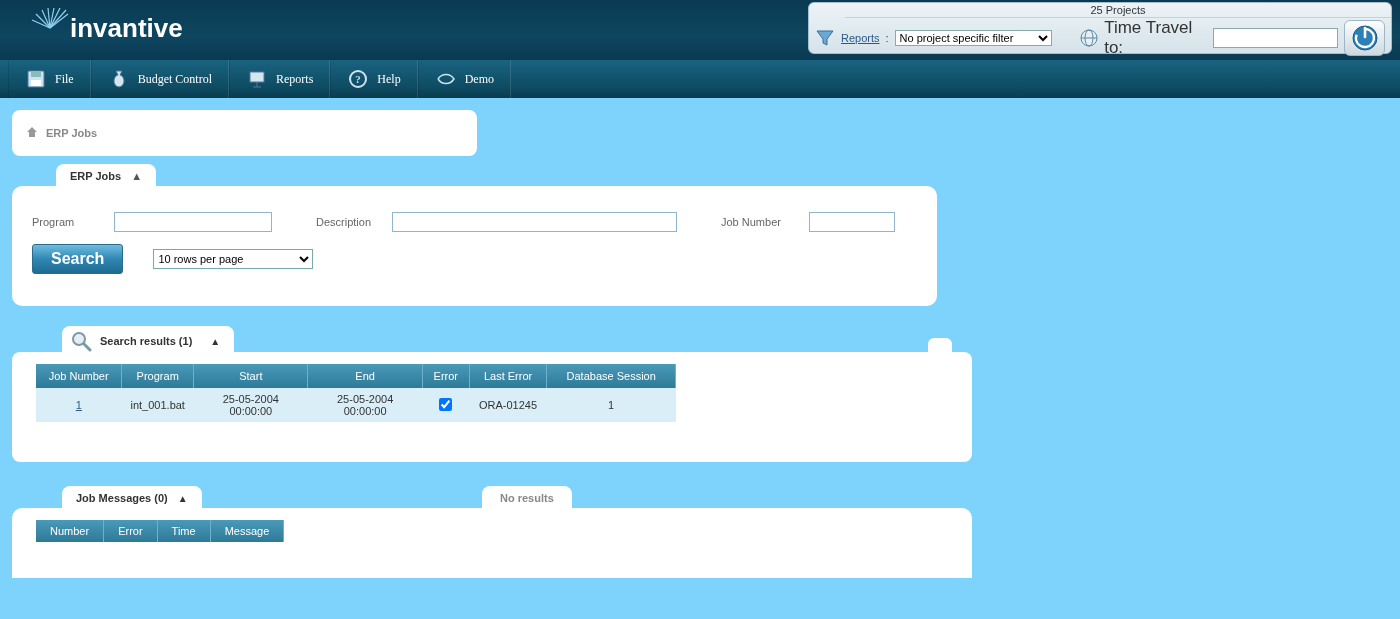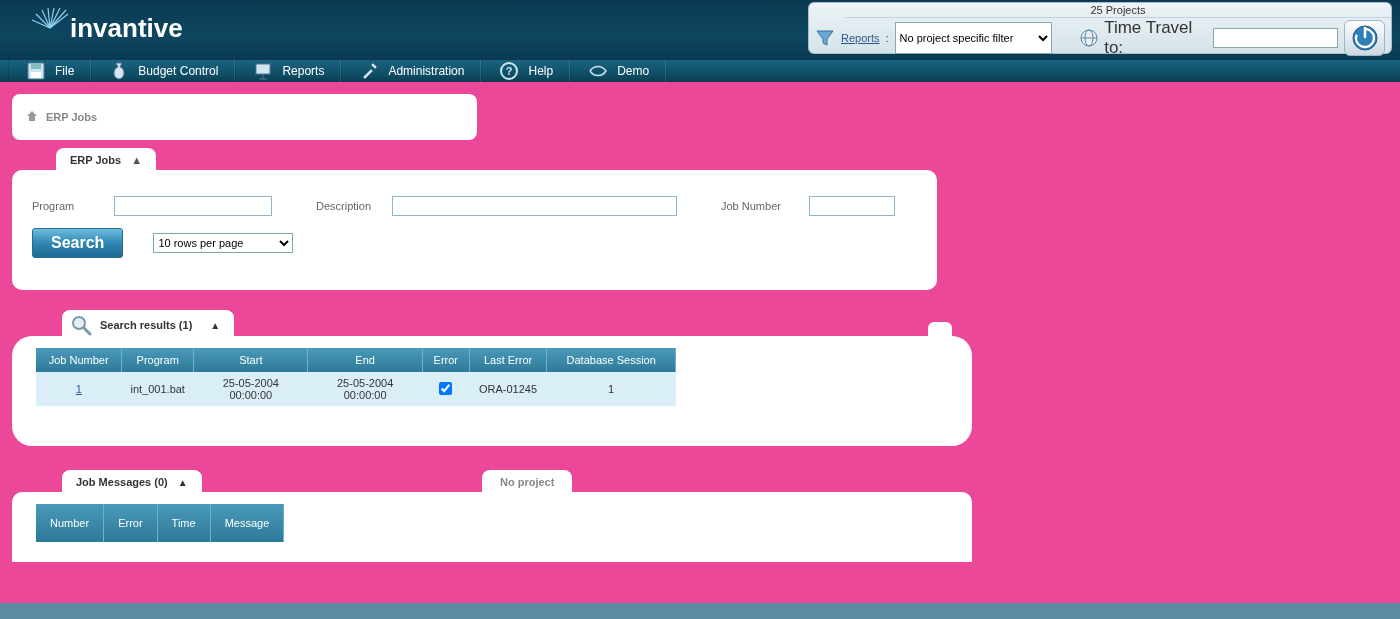--- a/index.html
+++ b/index.html
@@ -57,21 +57,21 @@
     padding: 0 6px;
     gap: 6px;
   }
   .filter-link {
     color: #2b5a8a;
     text-decoration: underline;
     font-size: 11px;
     cursor: pointer;
   }
   .top-select {
-    height: 32px;
+    height: 16px;
     font-size: 11px;
     border: 1px solid #8aa;
     background: #fff;
     width: 170px;
   }
   .tt-label { font-size: 17px; color: #333; }
   .tt-input {
     height: 20px;
     border: 1px solid #8aa;
     width: 125px;
@@ -87,25 +87,26 @@
     display: flex;
     align-items: center;
     justify-content: center;
     margin-left: auto;
     cursor: pointer;
   }
   .power-btn svg { display: block; }
 
   
   .menubar {
-    height: 22px;
+    height: 38px;
     background: linear-gradient(to bottom, #1a6380 0%, #0e4c63 70%, #0a3c50 100%);
     display: flex;
     align-items: flex-start;
     padding: 0 8px;
+    font-family: Liberation Serif, serif;
   }
   .menu-item {
     display: flex;
     align-items: center;
     gap: 8px;
     padding: 0 16px;
     height: 100%;
     color: #fff;
     font-size: 12px;
     cursor: pointer;
@@ -119,21 +120,21 @@
     align-items: center;
     justify-content: center;
     color: #e6eef2;
   }
 
   
   .content {
     padding: 12px 12px 0 12px;
     position: relative;
     height: calc(619px - 60px - 38px);
-    background: #ec4899;
+    background: #7dd3fc;
   }
 
   
   .breadcrumb {
     background: #fff;
     width: 465px;
     height: 46px;
     border-radius: 8px;
     display: flex;
     align-items: center;
@@ -199,27 +200,27 @@
     border: 1px solid #2a6b8c;
     border-radius: 3px;
     padding: 5px 18px;
     cursor: pointer;
   }
   .rows-select {
     height: 20px;
     font-size: 11px;
     border: 1px solid #7aa;
     background: #fff;
-    width: 140px;
+    width: 160px;
   }
 
   
   .panel2 {
     background: #fff;
-    border-radius: 20px;
+    border-radius: 8px;
     position: relative;
     padding: 12px 19px 40px 6px;
     margin-top: 46px;
     width: 960px;
   }
   .panel2-tab {
     position: absolute;
     top: -26px;
     left: 50px;
     background: #fff;
@@ -302,21 +303,21 @@
   }
   table.grid2 {
     border-collapse: collapse;
     font-size: 11px;
     margin-left: 18px;
   }
   table.grid2 th {
     background: linear-gradient(to bottom, #4a99b8 0%, #2d7a98 100%);
     color: #fff;
     font-weight: normal;
-    padding: 13px 14px;
+    padding: 5px 14px;
     border-right: 1px solid #6db1cc;
     text-align: center;
   }
 
   .globe-icon, .funnel-icon { display:flex; align-items:center; }
 </style>
 </head>
 <body>
 
 <div class="header">
@@ -395,29 +396,20 @@
           <rect x="3" y="3" width="14" height="10" fill="#d4e6ef" stroke="#579"></rect>
           <line x1="10" y1="13" x2="10" y2="18" stroke="#579"></line>
           <line x1="6" y1="18" x2="14" y2="18" stroke="#579"></line>
         </svg>
     </span>
     <span>Reports</span>
   </div>
   <div class="menu-item">
     <span class="menu-icon">
       <svg width="20" height="20" viewBox="0 0 20 20">
-          <path d="M4 16 L12 8 L14 10 L6 18 Z" fill="#d4e6ef" stroke="#579"></path>
-          <path d="M14 2 L18 6 L16 8 L12 4 Z" fill="#d4e6ef" stroke="#579"></path>
-        </svg>
-    </span>
-    <span>Administration</span>
-  </div>
-  <div class="menu-item">
-    <span class="menu-icon">
-      <svg width="20" height="20" viewBox="0 0 20 20">
           <circle cx="10" cy="10" r="8" fill="none" stroke="#cde4f0" stroke-width="2"></circle>
           <text x="10" y="14" text-anchor="middle" fill="#cde4f0" font-size="11" font-weight="bold">?</text>
         </svg>
     </span>
     <span>Help</span>
   </div>
   <div class="menu-item">
     <span class="menu-icon">
       <svg width="20" height="16" viewBox="0 0 20 16">
           <path d="M2 8 C6 2 14 2 18 8 C14 14 6 14 2 8" fill="none" stroke="#cde4f0" stroke-width="1.5"></path>
@@ -501,21 +493,21 @@
       </tbody>
     </table>
   </div>
 
   <div class="panel3">
     <div class="panel3-tab">
       <span>Job Messages (0)</span>
       <span class="chev" style="font-size:10px; cursor:pointer">▲</span>
     </div>
     <div class="panel3-tab2">
-      <span>No project</span>
+      <span>No results</span>
     </div>
 
     <table class="grid2">
       <thead>
         <tr>
           <th>Number</th>
           <th>Error</th>
           <th>Time</th>
           <th>Message</th>
         </tr>

